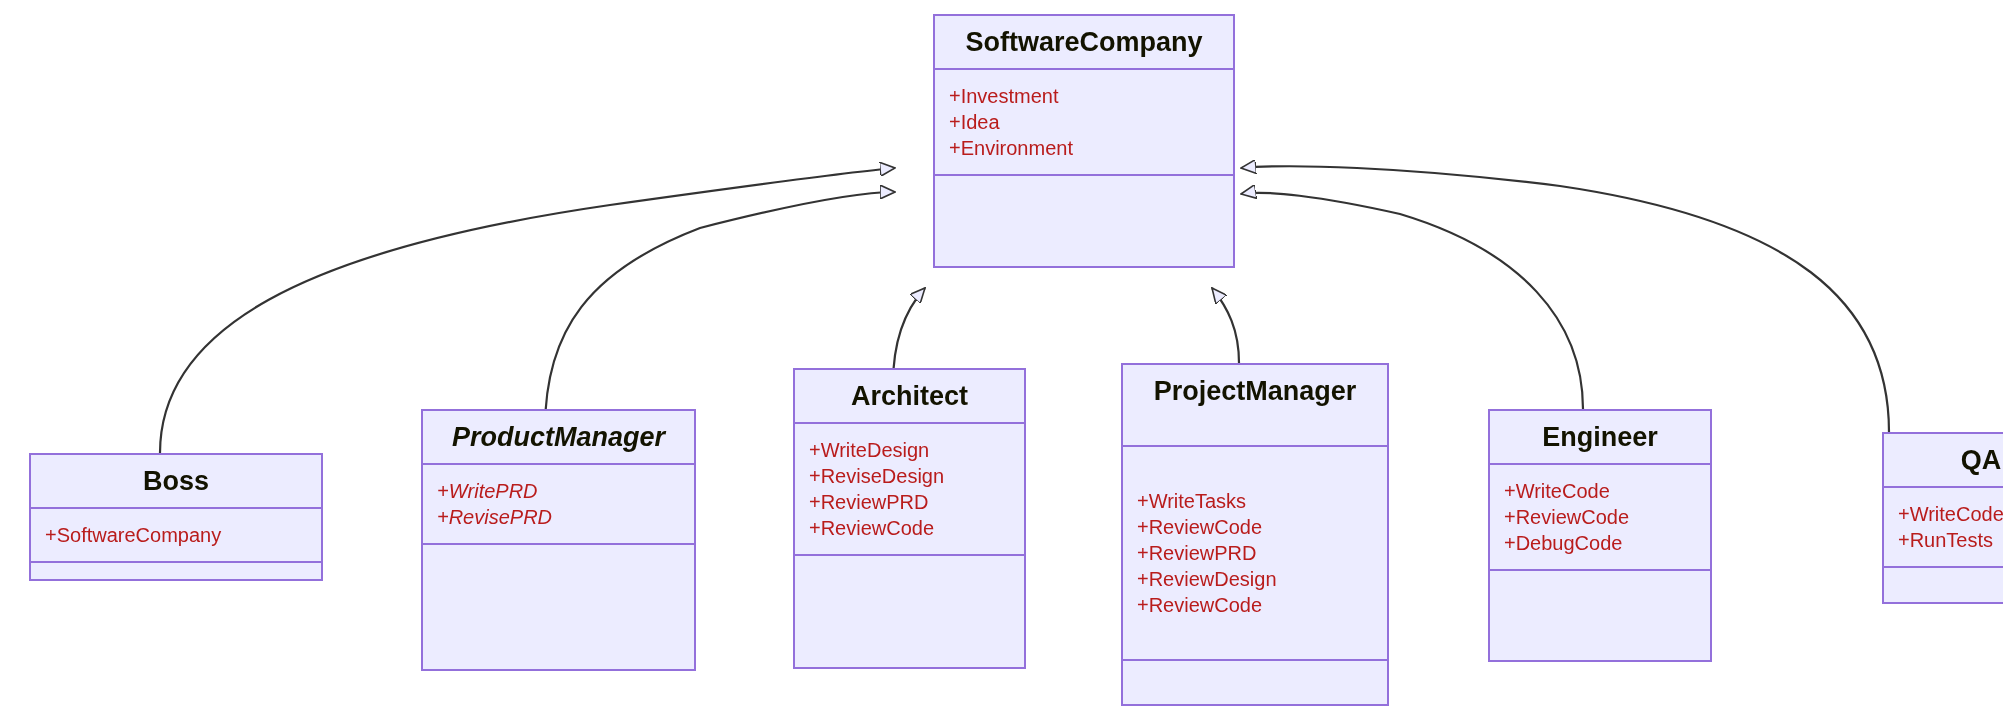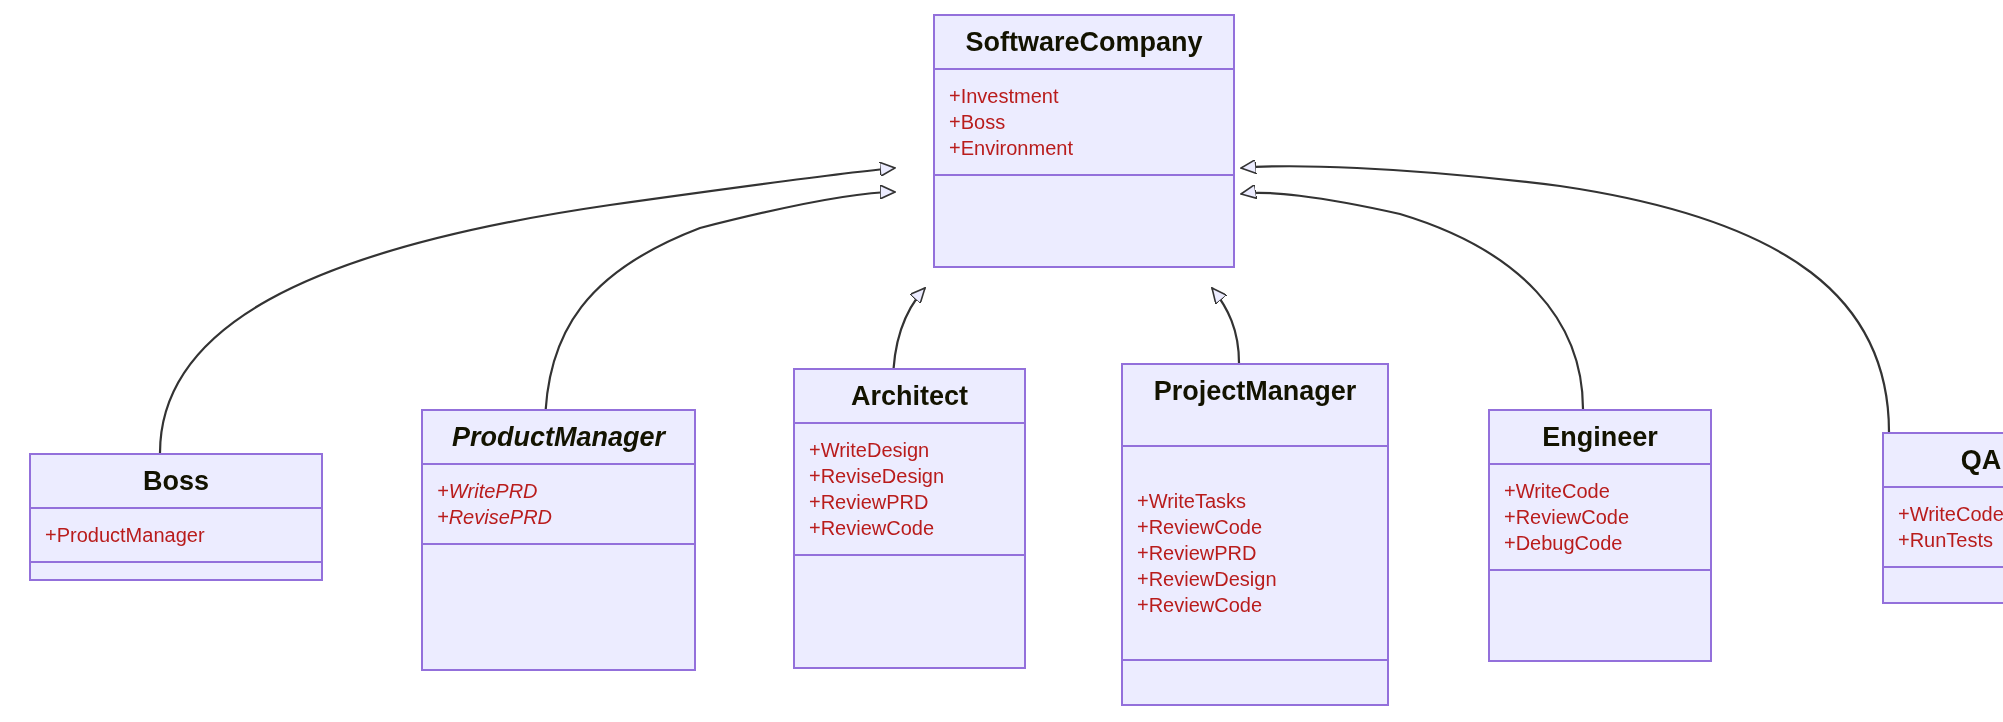--- a/index.html
+++ b/index.html
@@ -86,32 +86,32 @@
     <path d="M1583,409 C1583,320 1520,250 1400,214 C1320,196 1265,190 1241,194" fill="none" stroke="#333333" stroke-width="2.2" marker-end="url(#hollow-tri)"></path>
 
     <path d="M1889,432 C1889,300 1790,220 1560,186 C1400,166 1285,164 1241,168" fill="none" stroke="#333333" stroke-width="2.2" marker-end="url(#hollow-tri)"></path>
   </svg>
 
   <div class="cls" style="left:917px; top:14px; width:302px; height:254px;">
     <div class="cls-title">SoftwareCompany</div>
     <div class="divider"></div>
     <div class="cls-members">
       <div class="member">+Investment</div>
-      <div class="member">+Boss</div>
+      <div class="member">+Idea</div>
       <div class="member">+Environment</div>
     </div>
     <div class="divider"></div>
     <div class="cls-members cls-methods"></div>
   </div>
 
   <div class="cls" style="left:13px; top:453px; width:294px; height:128px;">
     <div class="cls-title">Boss</div>
     <div class="divider"></div>
     <div class="cls-members">
-      <div class="member">+ProductManager</div>
+      <div class="member">+SoftwareCompany</div>
     </div>
     <div class="divider"></div>
     <div class="cls-members cls-methods"></div>
   </div>
 
   <div class="cls" style="left:405px; top:409px; width:275px; height:262px;font-style:italic;">
     <div class="cls-title">ProductManager</div>
     <div class="divider"></div>
     <div class="cls-members">
       <div class="member">+WritePRD</div>

